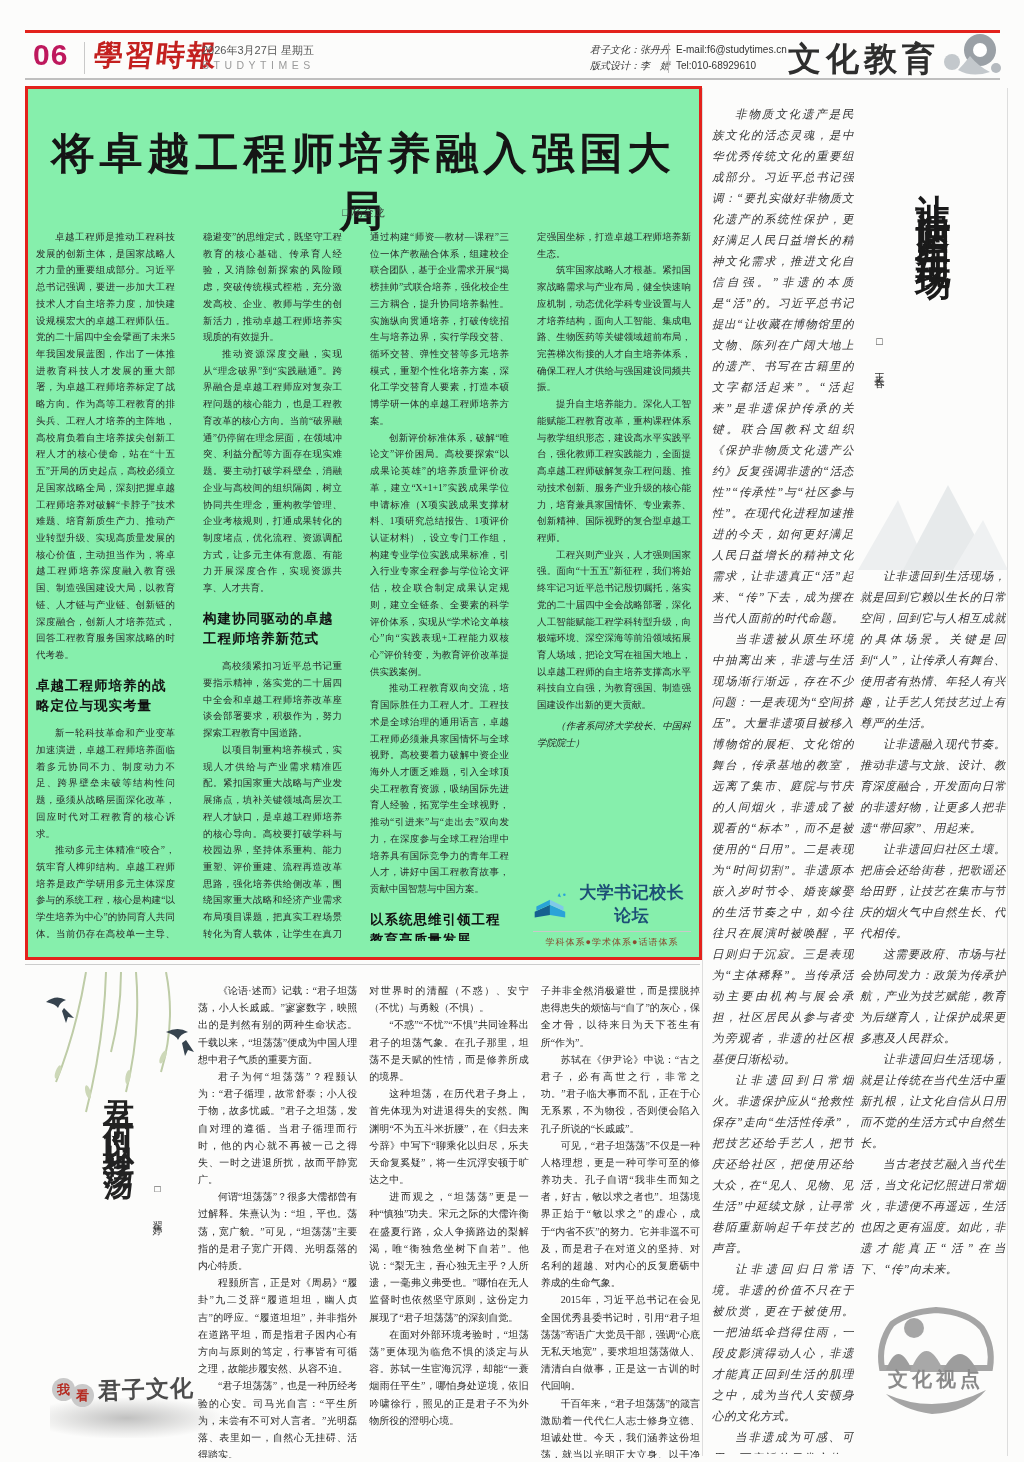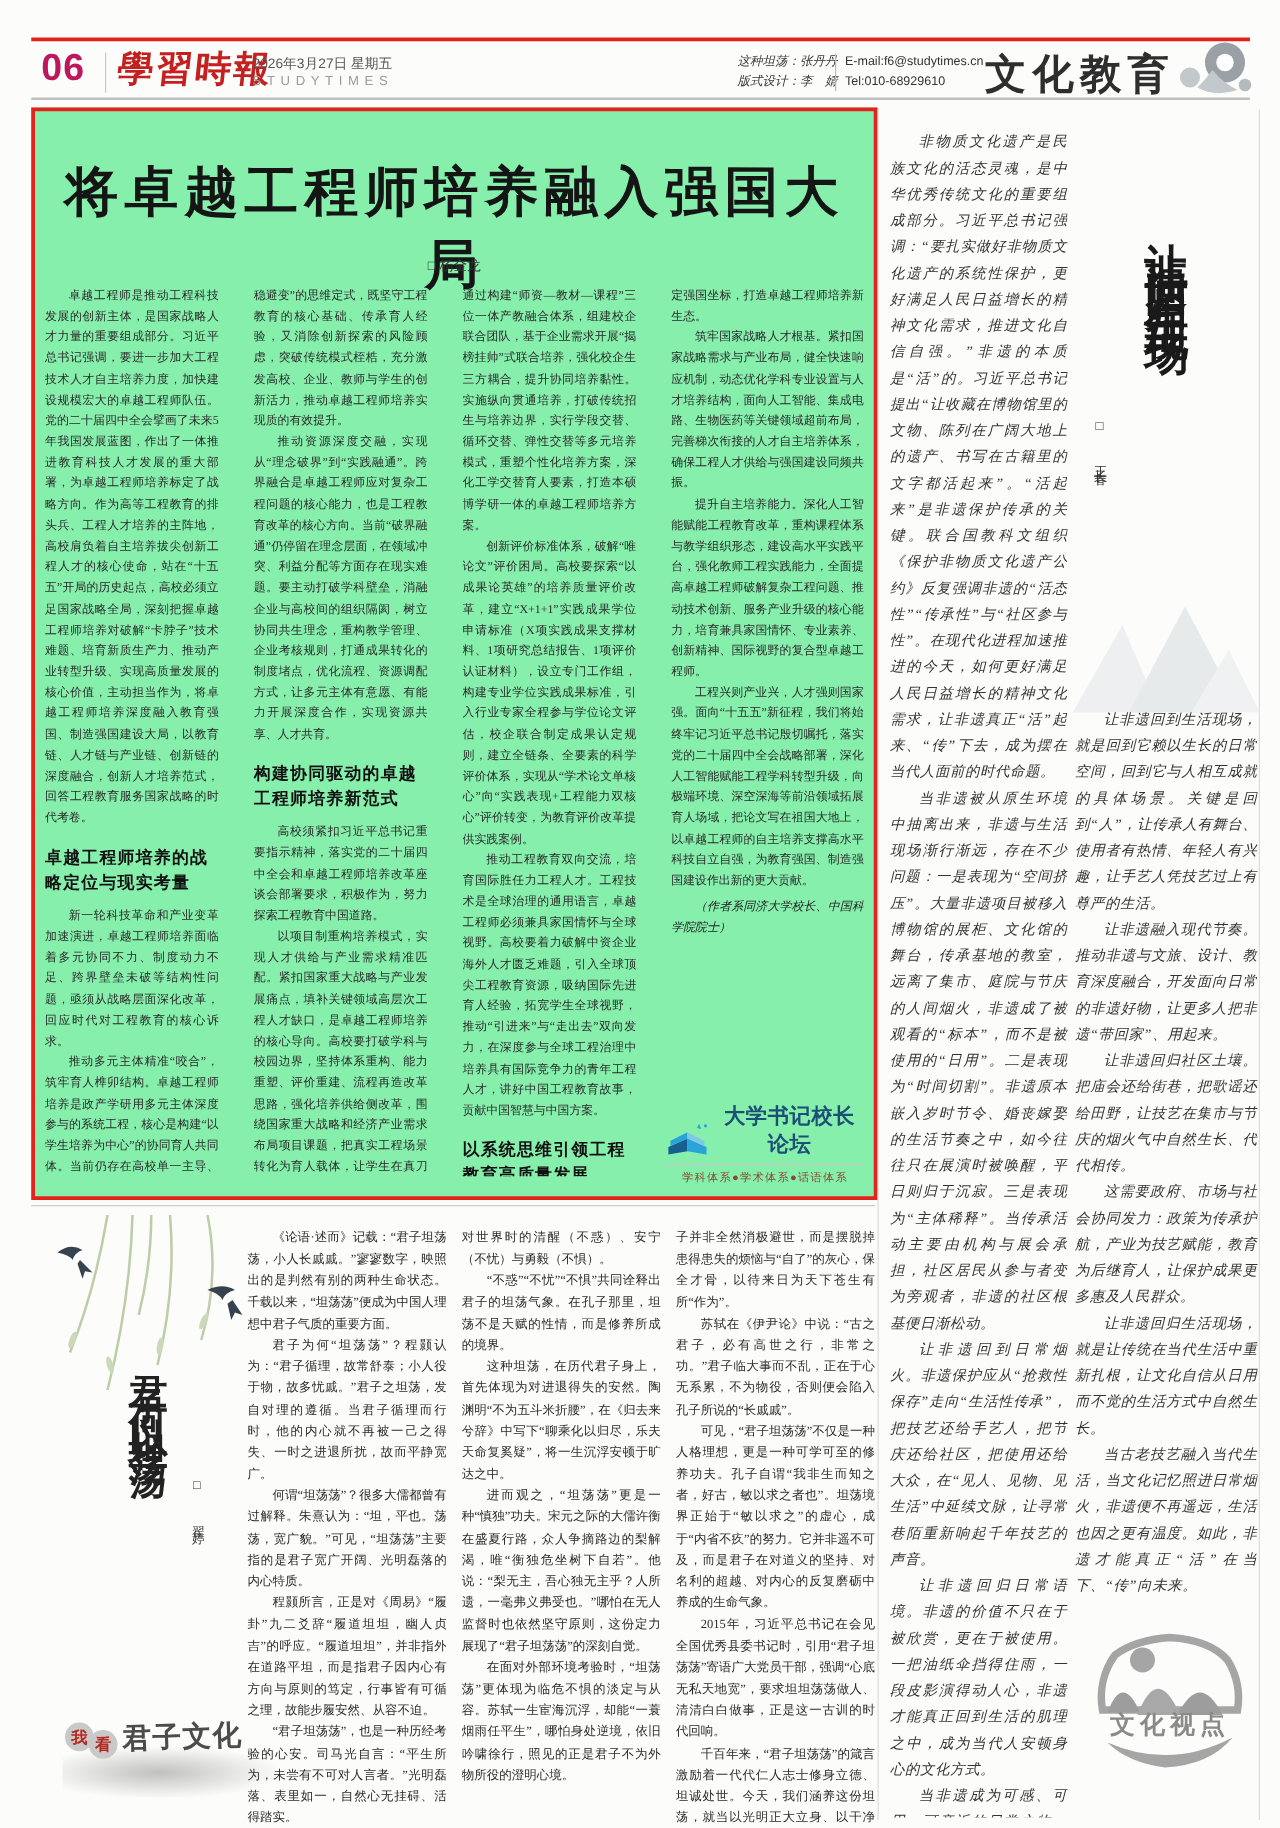--- a/index.html
+++ b/index.html
@@ -25,21 +25,21 @@
   .byline{left:0;right:0;top:116px;text-align:center;font-size:11px;color:#333;}
   .main-cols{left:8px;top:140px;width:655px;height:712px;display:flex;gap:28px;}
   .ncol{flex:1;overflow:hidden;font-size:9.5px;line-height:1.76;text-align:justify;color:#2a2a2a;}
   .ncol.short{height:600px;flex:none;width:154px;}
   .t-p{text-indent:2em;margin:0;}
   .t-pc{text-indent:0;margin:0;}
   .t-h{font-family:"Liberation Sans","DejaVu Sans",sans-serif;font-weight:bold;font-size:13.5px;line-height:1.5;
        text-align:left;text-indent:0;margin:12px 0 9px;color:#111;letter-spacing:1px;}
   .t-sig{font-style:italic;text-indent:2em;margin:4px 0 0;color:#222;}
   .forum{right:8px;bottom:8px;width:158px;text-align:center;}
-  .forum-row{display:flex;align-items:flex-end;justify-content:center;gap:2px;}
+  .forum-row{display:flex;align-items:center;justify-content:center;gap:2px;}
   .forum-name{font-size:17px;font-weight:bold;color:#1c4f76;letter-spacing:0.5px;}
   .forum-tag{margin-top:4px;padding-top:4px;border-top:1px solid #c9c9c9;font-size:9px;color:#8b4a2f;letter-spacing:1px;}
   
   .mid-rule{left:25px;top:964px;width:675px;height:1px;background:#ccc;}
   
   .sb-rule-l{left:702px;top:88px;width:1px;height:1368px;background:#ddd;}
   .sb-rule-r{left:1007px;top:88px;width:1px;height:1368px;background:#ddd;}
   .vtext{writing-mode:vertical-rl;text-orientation:upright;}
   .sb-title{left:908px;top:166px;height:420px;font-size:35px;font-weight:bold;color:#1a1a1a;letter-spacing:9px;}
   .sb-author{left:872px;top:336px;height:90px;font-size:10.5px;color:#333;letter-spacing:3px;}
@@ -64,21 +64,21 @@
 </head>
 <body>
 
 <div class="abs top-rule"></div>
 <div class="abs page-no sans">06</div>
 <div class="abs pn-div"></div>
 <div class="abs paper-name">學習時報</div>
 <div class="abs date-line sans">2026年3月27日 星期五</div>
 <div class="abs latin-name sans">STUDYTIMES</div>
 <div class="abs ed-col">
-  <div>这种坦荡：张丹丹</div>
+  <div>君子文化：张丹丹</div>
   <div>版式设计：李　婧</div>
 </div>
 <div class="abs ed-div"></div>
 <div class="abs contact-col sans">
   <div>E-mail:f6@studytimes.cn</div>
   <div>Tel:010-68929610</div>
 </div>
 <div class="abs section-title sans">文化教育</div>
 <svg class="abs" style="left:928px;top:32px;" width="74" height="46" viewBox="0 0 74 46">
   <circle cx="52" cy="18" r="16" fill="#9aa0a6"></circle>

